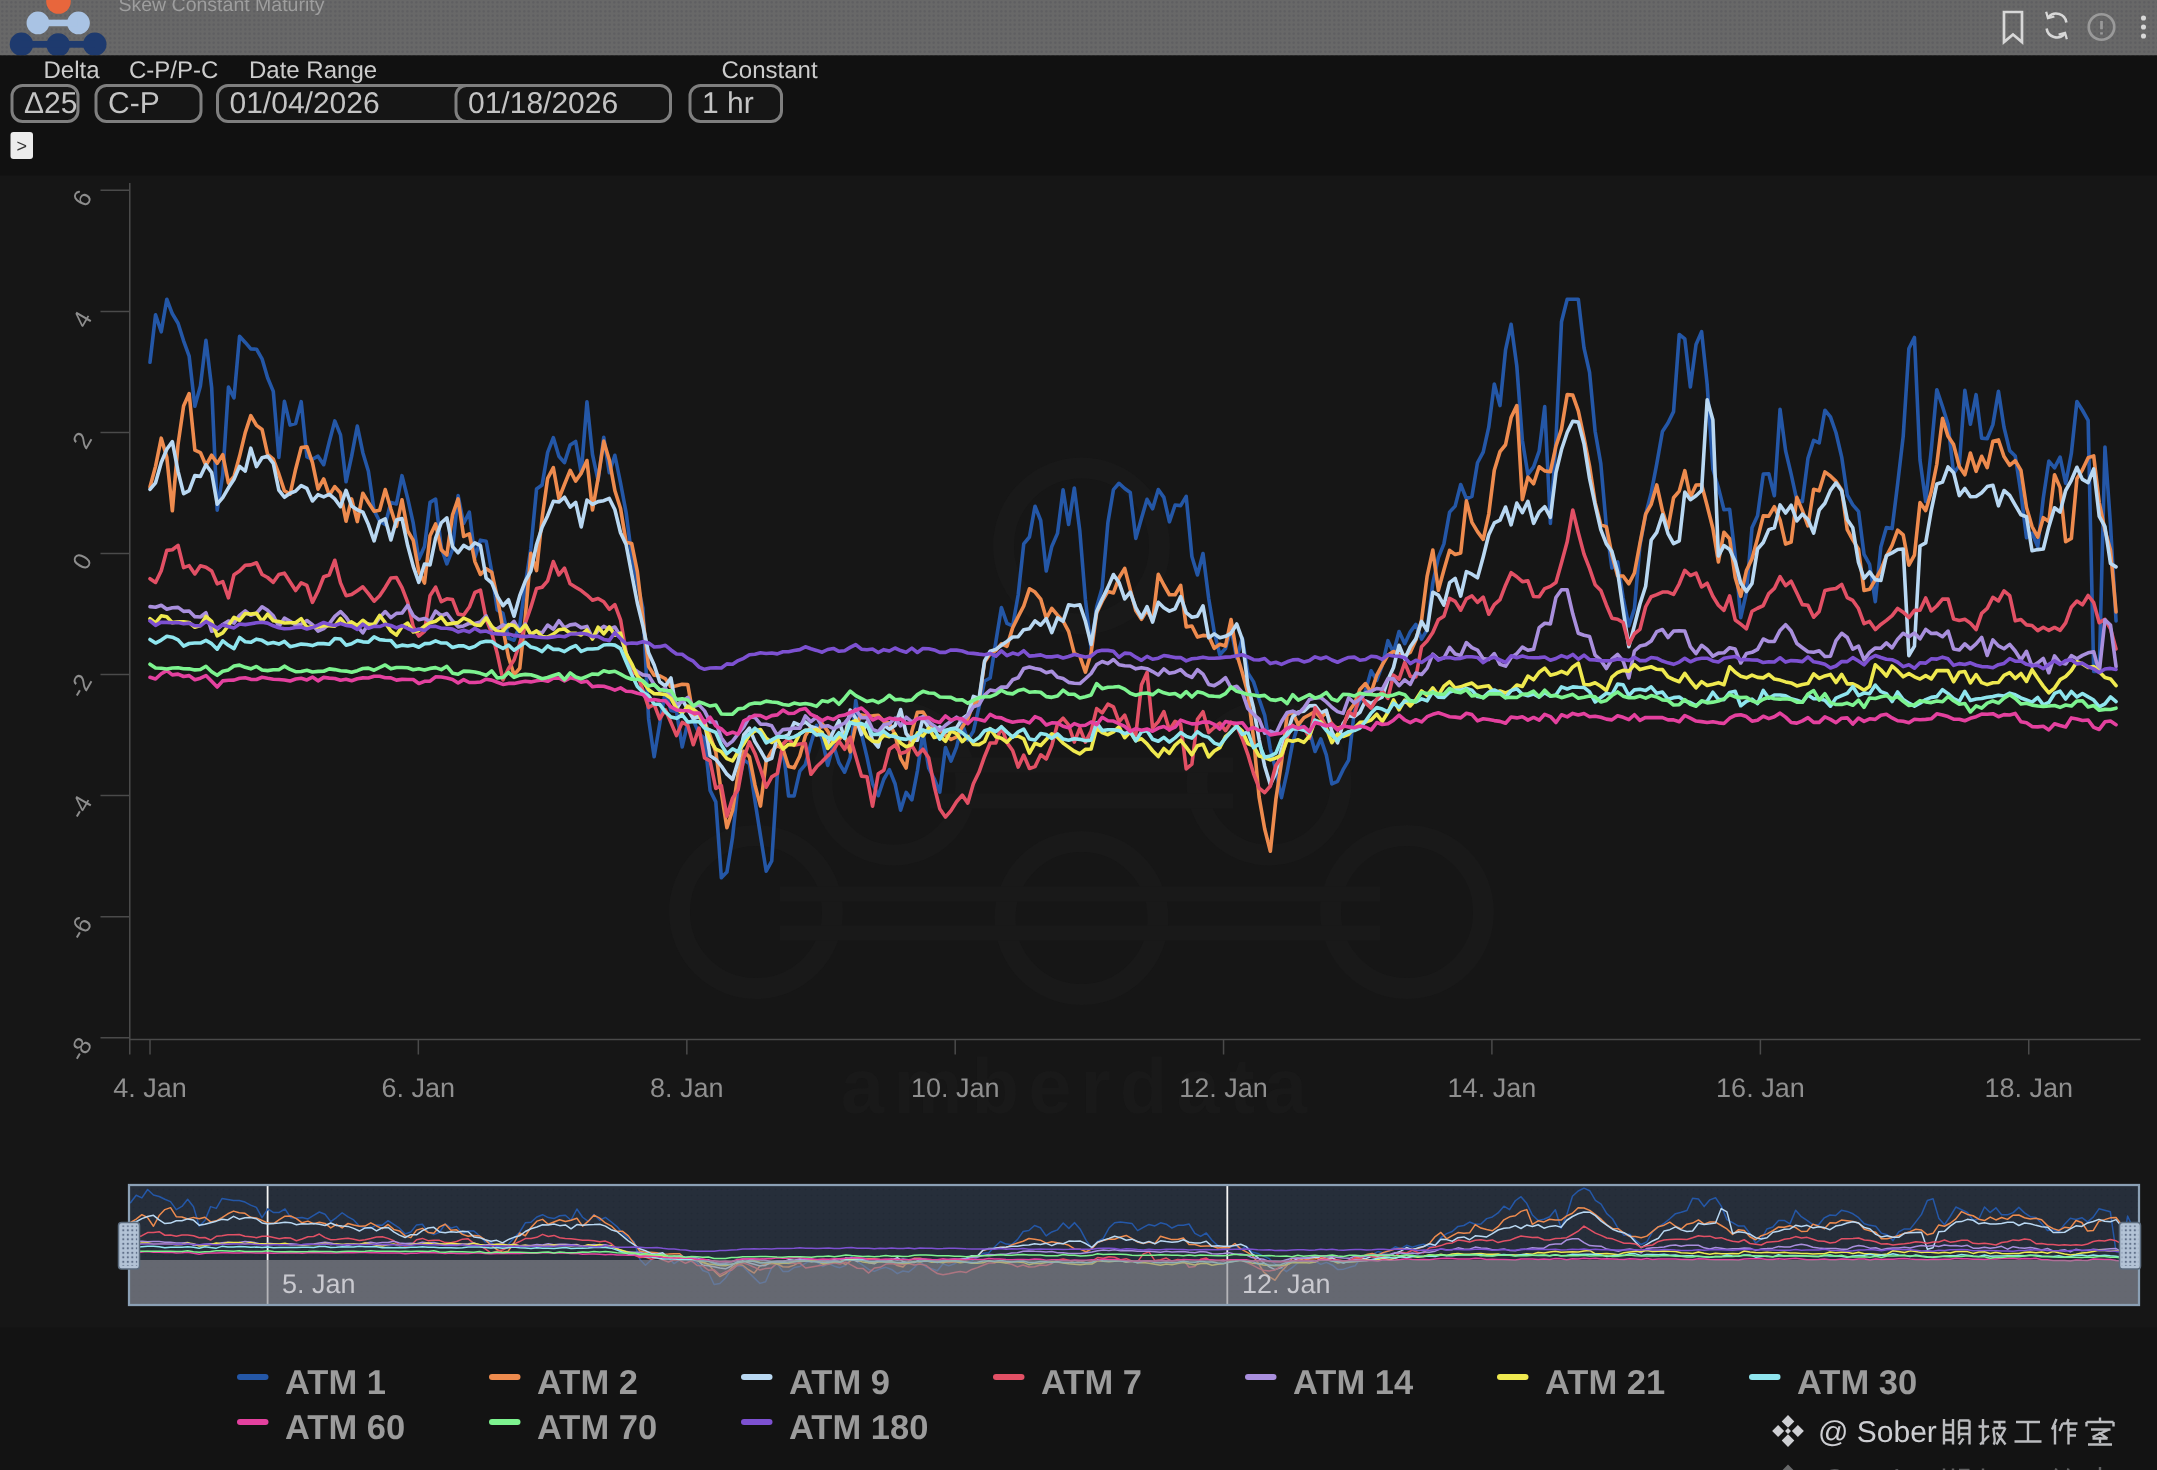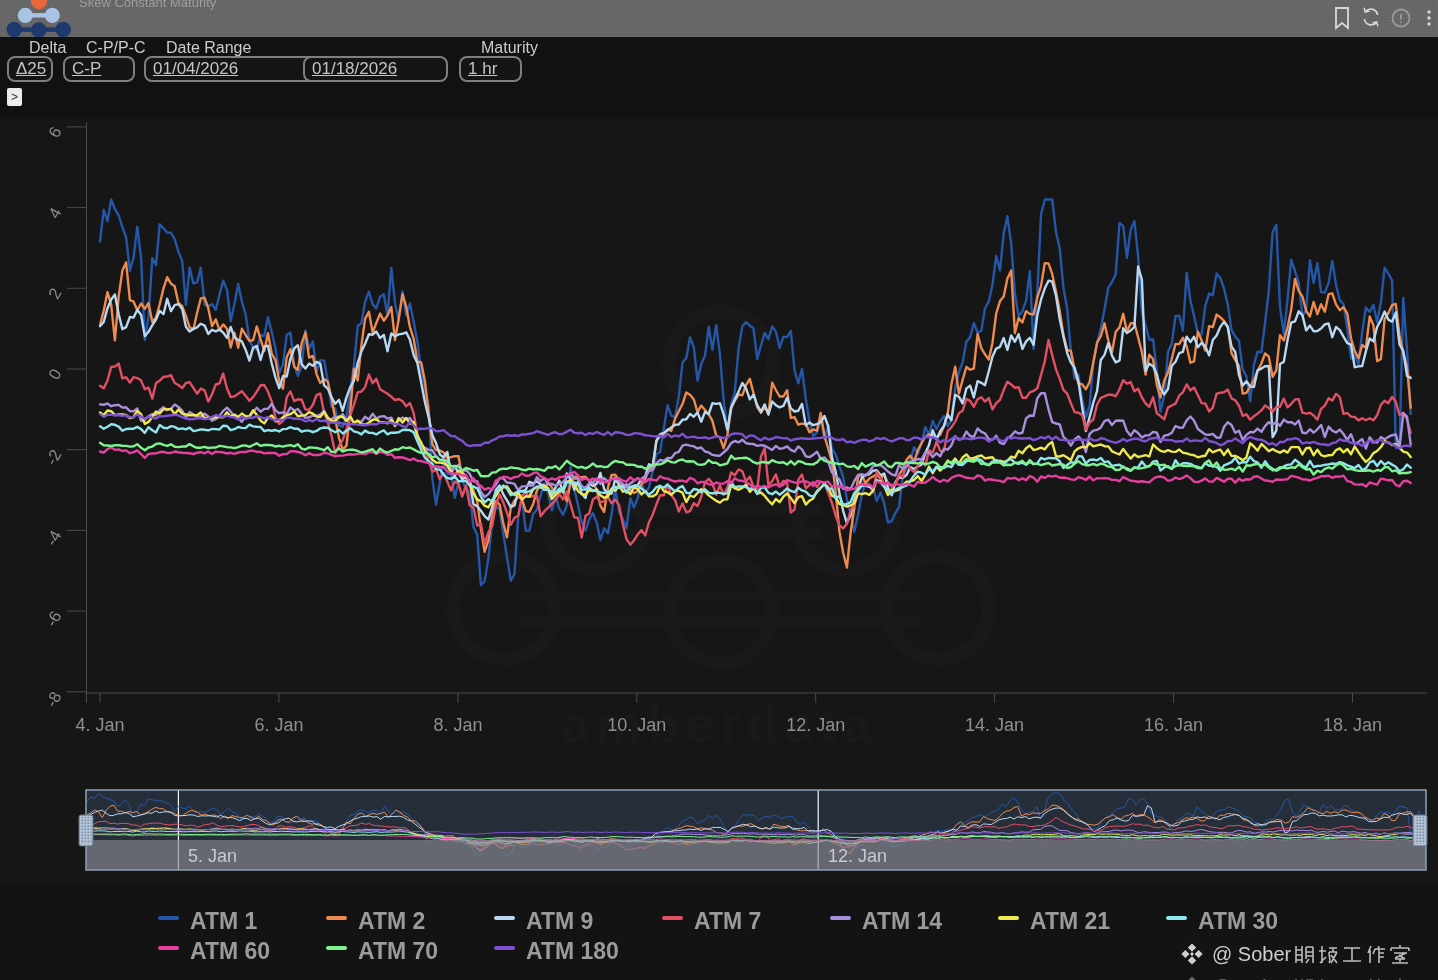--- a/index.html
+++ b/index.html
@@ -5,21 +5,21 @@
 html,body { width:1438px; height:980px; background:#131313; overflow:hidden;
   font-family:"Liberation Sans",sans-serif; position:relative; }
 #hdr { position:absolute; left:0; top:0; width:1438px; height:37px; background:#686868;
   background-image:radial-gradient(#5e5e61 0.7px, transparent 0.9px); background-size:3px 3px; }
 #hdr .ttl { position:absolute; left:79px; top:-5px; color:#9e9e9e; font-size:13px; }
 #hdr .eth { position:absolute; left:63px; top:8px; color:#a9d6f5; font-size:17px; letter-spacing:0.5px;margin-top:48px; }
 .hico { position:absolute; top:6px; }
 #ctrl { position:absolute; left:0; top:37px; width:1438px; height:80px; background:#111111; }
 .clbl { position:absolute; top:2px; color:#cccccc; font-size:16px;margin-left:22px; }
 .cbox { position:absolute; top:19px; height:26px; border:2px solid #7f7f7f; border-radius:8px;
-  color:#c4c4c4; font-size:17px; line-height:22px; padding-left:7px; background:#151515;text-decoration:underline; }
+  color:#c4c4c4; font-size:20px; line-height:22px; padding-left:7px; background:#151515; }
 #expander { position:absolute; left:7px; top:88px; width:15px; height:18px; background:#ececec;
   border-radius:2px; color:#333; font-size:12px; text-align:center; line-height:18px; }
 #legend span.d { position:absolute; width:21px; height:4px; border-radius:2px; }
 #legend span.t { position:absolute; color:#9b9b9b; font-size:23px; font-weight:bold; }
 </style></head>
 <body>
 <svg width="1438" height="980" style="position:absolute;left:0;top:0">
 <rect x="0" y="85" width="1438" height="800" fill="#161616"></rect>
 
 <g fill="none" stroke="#191919" stroke-width="14">
@@ -155,21 +155,21 @@
         <circle cx="5" cy="12" r="1.7"></circle>
         <circle cx="5" cy="18" r="1.7"></circle>
       </g>
     </svg>
 </div>
 
 <div id="ctrl">
   <div class="clbl" style="left:7px">Delta</div>
   <div class="clbl" style="left:64px">C-P/P-C</div>
   <div class="clbl" style="left:144px">Date Range</div>
-  <div class="clbl" style="left:459px">Maturity</div>
+  <div class="clbl" style="left:459px">Constant</div>
   <div class="cbox" style="left:7px;width:46px">Δ25</div>
   <div class="cbox" style="left:63px;width:72px">C-P</div>
   <div class="cbox" style="left:144px;width:174px">01/04/2026</div>
   <div class="cbox" style="left:303px;width:145px">01/18/2026</div>
   <div class="cbox" style="left:459px;width:63px">1 hr</div>
 </div>
 <div id="expander">&gt;</div>
 
 <div id="legend">
 <span class="d" style="left:158px;top:916px;background:#2457a7"></span>

